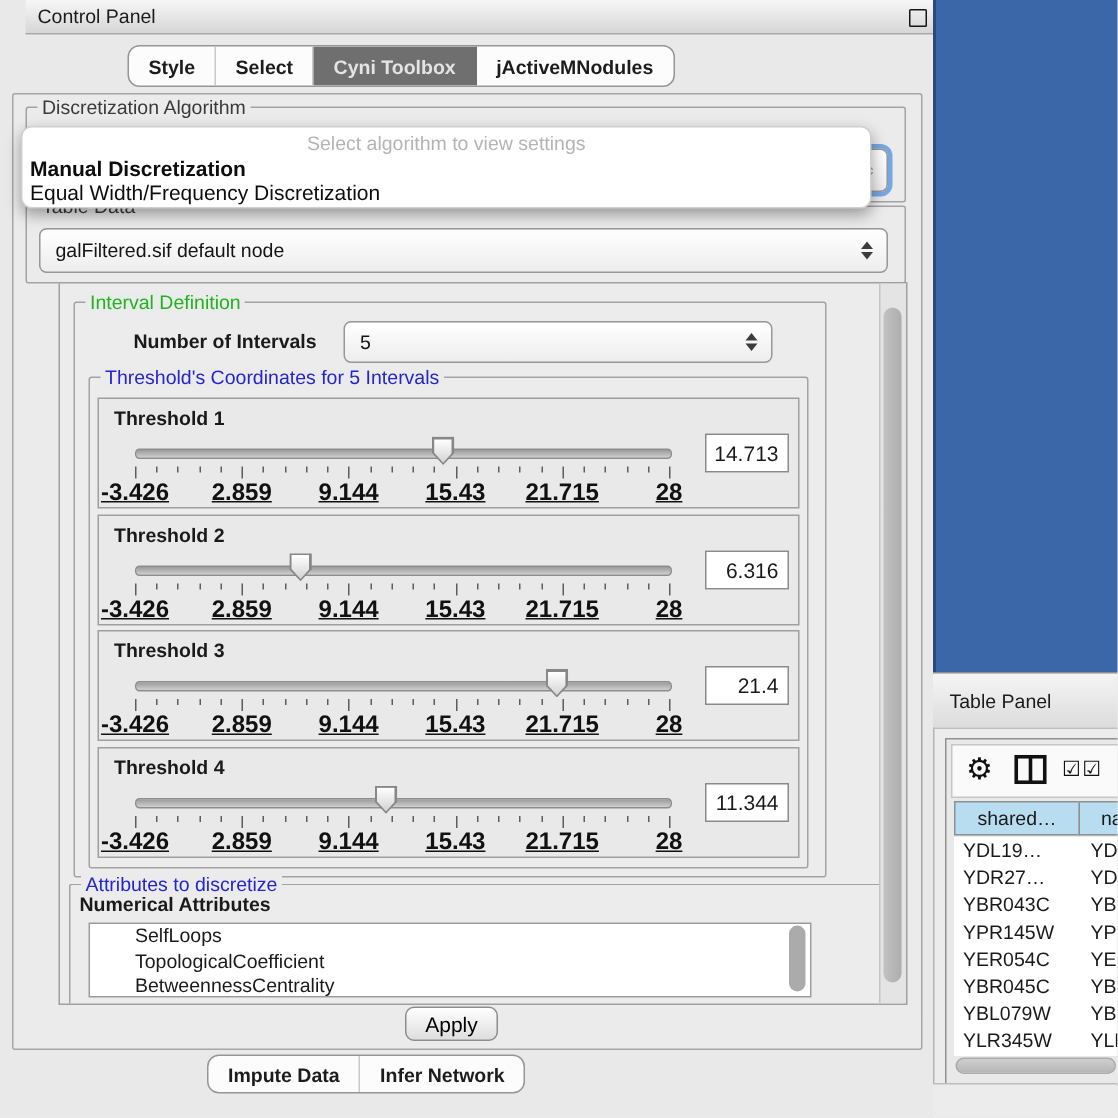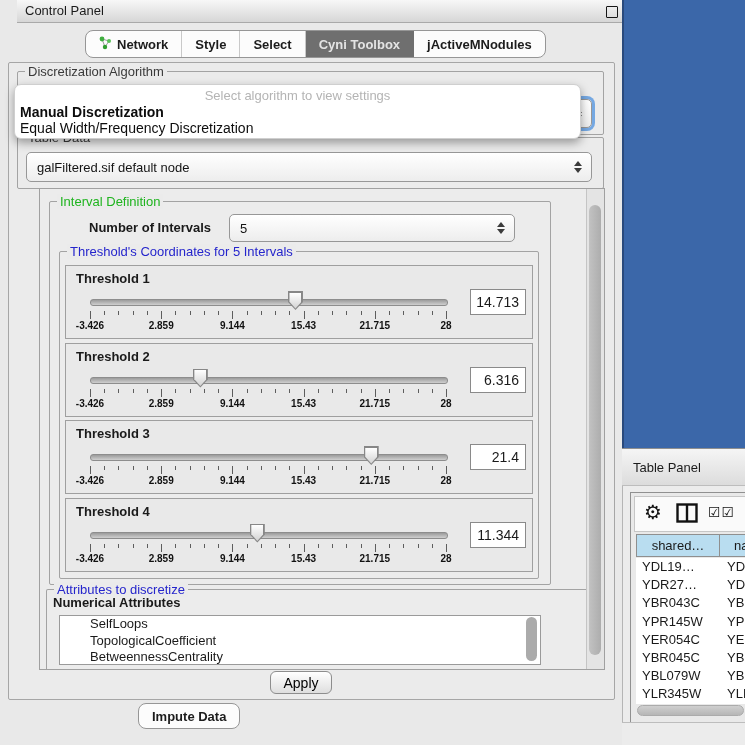--- a/index.html
+++ b/index.html
@@ -45,21 +45,21 @@
   .vsb-thumb{position:absolute;background:linear-gradient(90deg,#c2c2c2,#adadad);border-radius:6px;}
   
   .thr{position:absolute;left:25px;width:466px;height:72px;background:#e9e9e9;border:1px solid #9f9f9f;}
   .thr .tlabel{position:absolute;left:10px;top:5px;font-size:13px;font-weight:bold;}
   .track{position:absolute;left:24px;top:33px;width:356px;height:5px;border-radius:3px;background:linear-gradient(#9b9b9b,#cfcfcf);border:1px solid #8d8d8d;}
   .thumb{position:absolute;top:25px;width:15px;height:19px;clip-path:polygon(0 0,100% 0,100% 58%,50% 100%,0 58%);background:#878787;z-index:2;}
   .thumb i{position:absolute;left:1.5px;top:1.5px;right:1.5px;bottom:1.5px;display:block;clip-path:polygon(0 0,100% 0,100% 58%,50% 100%,0 58%);background:linear-gradient(#ffffff,#d2d2d2);}
   .ticks{position:absolute;left:24px;top:45px;width:356px;height:9px;}
   .tick{position:absolute;top:0;width:1px;background:#5d5d5d;}
   .tlabs{position:absolute;left:24px;top:54px;width:356px;height:12px;}
-  .tlab{position:absolute;transform:translateX(-50%);font-size:10px;font-weight:bold;color:#111;white-space:nowrap;}
+  .tlab{position:absolute;transform:translateX(-50%);font-size:16px;font-weight:bold;color:#111;white-space:nowrap;text-decoration:underline;}
   .vbox{position:absolute;left:404px;top:23px;width:56px;height:26px;box-sizing:border-box;background:#fff;border:1px solid #8a8a8a;font-size:14px;text-align:right;line-height:24px;padding-right:6px;}
   
   #attr-list{position:absolute;background:#fff;border:1px solid #9a9a9a;overflow:hidden;}
   .attr-item{padding-left:30px;font-size:13px;line-height:16.5px;white-space:nowrap;}
   
   .pushbtn{position:absolute;background:linear-gradient(#ffffff,#dedede);border:1px solid #8d8d8d;border-radius:6px;font-size:14px;text-align:center;}
   
   #net-frame{left:622px;top:0;width:123px;height:448px;background:#3b67a9;border-left:2px solid #2a4a7c;}
   
   #tp-header{left:622px;top:448px;width:123px;height:36px;background:linear-gradient(#f5f5f5,#dcdcdc);border-top:1px solid #8f8f8f;border-bottom:1px solid #bdbdbd;}
@@ -80,31 +80,20 @@
 
 <div id="control-panel" class="abs">
 
   <div id="titlebar" class="abs">
     <div class="abs title">Control Panel</div>
     <div id="float-btn" class="abs"></div>
     <div id="close-btn" class="abs">✕</div>
   </div>
 
   <div id="top-tabs" class="abs tabgroup">
-      <div class="tab">
-        <span><svg width="13" height="14" viewBox="0 0 13 14">
-            <line x1="3" y1="3" x2="10" y2="5" stroke="#9a9a9a"></line>
-            <line x1="3" y1="3" x2="6" y2="11" stroke="#9a9a9a"></line>
-            <line x1="10" y1="5" x2="6" y2="11" stroke="#9a9a9a"></line>
-            <circle cx="3" cy="3" r="2.4" fill="#3fae3f"></circle>
-            <circle cx="10" cy="5" r="2" fill="#57c057"></circle>
-            <circle cx="6" cy="11" r="2.2" fill="#2f9e2f"></circle>
-          </svg></span>
-        <span>Network</span>
-      </div>
       <div class="tab">
         <span>Style</span>
       </div>
       <div class="tab">
         <span>Select</span>
       </div>
       <div class="tab active">
         <span>Cyni Toolbox</span>
       </div>
       <div class="tab">
@@ -346,20 +335,23 @@
       <div class="vsb-thumb" style="left:2px;top:16px;width:12px;height:450px;"></div>
     </div>
   </div>
 
   <button class="pushbtn" style="left:270px;top:671px;width:62px;height:23px;">Apply</button>
 
   <div id="bottom-tabs" class="abs tabgroup" style="left:138px;top:703px;height:24px;">
       <div class="tab">
         <span>Impute Data</span>
       </div>
+      <div class="tab">
+        <span>Infer Network</span>
+      </div>
     </div>
 </div>
 
 <div id="net-frame" class="abs">
   
 </div>
 
 <div id="tp-header" class="abs">
   <div class="abs title">Table Panel</div>
 </div>

